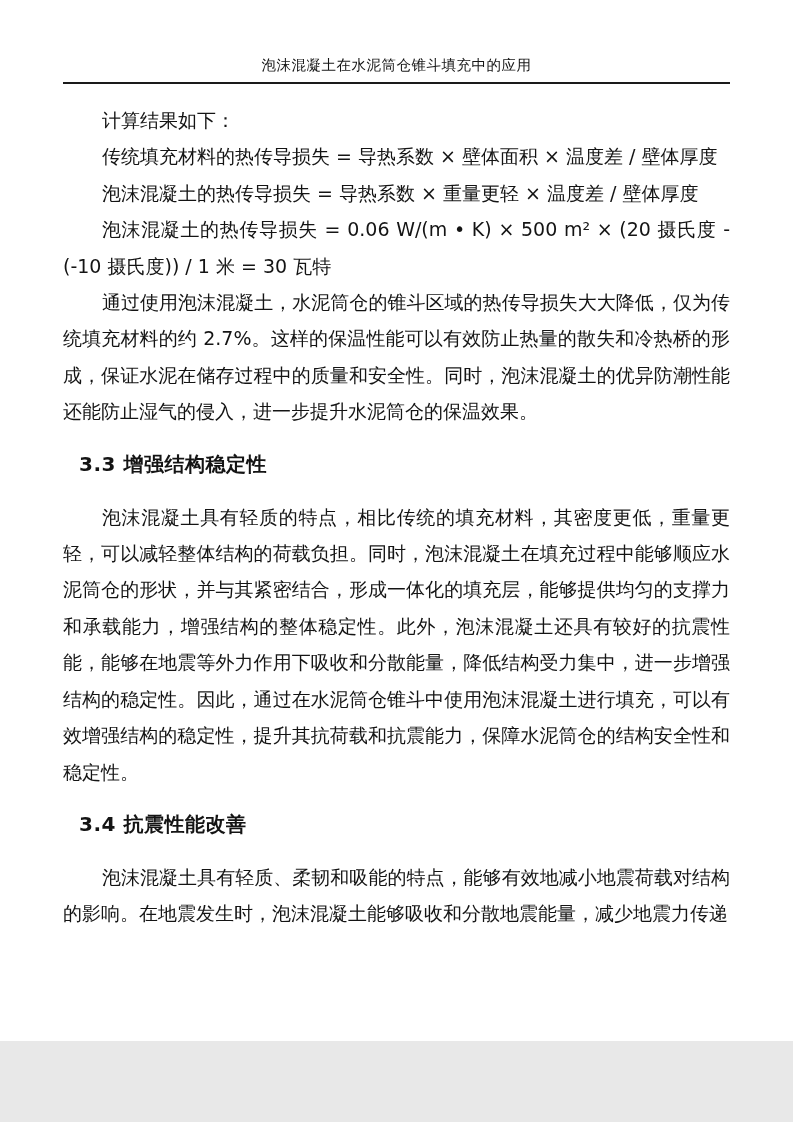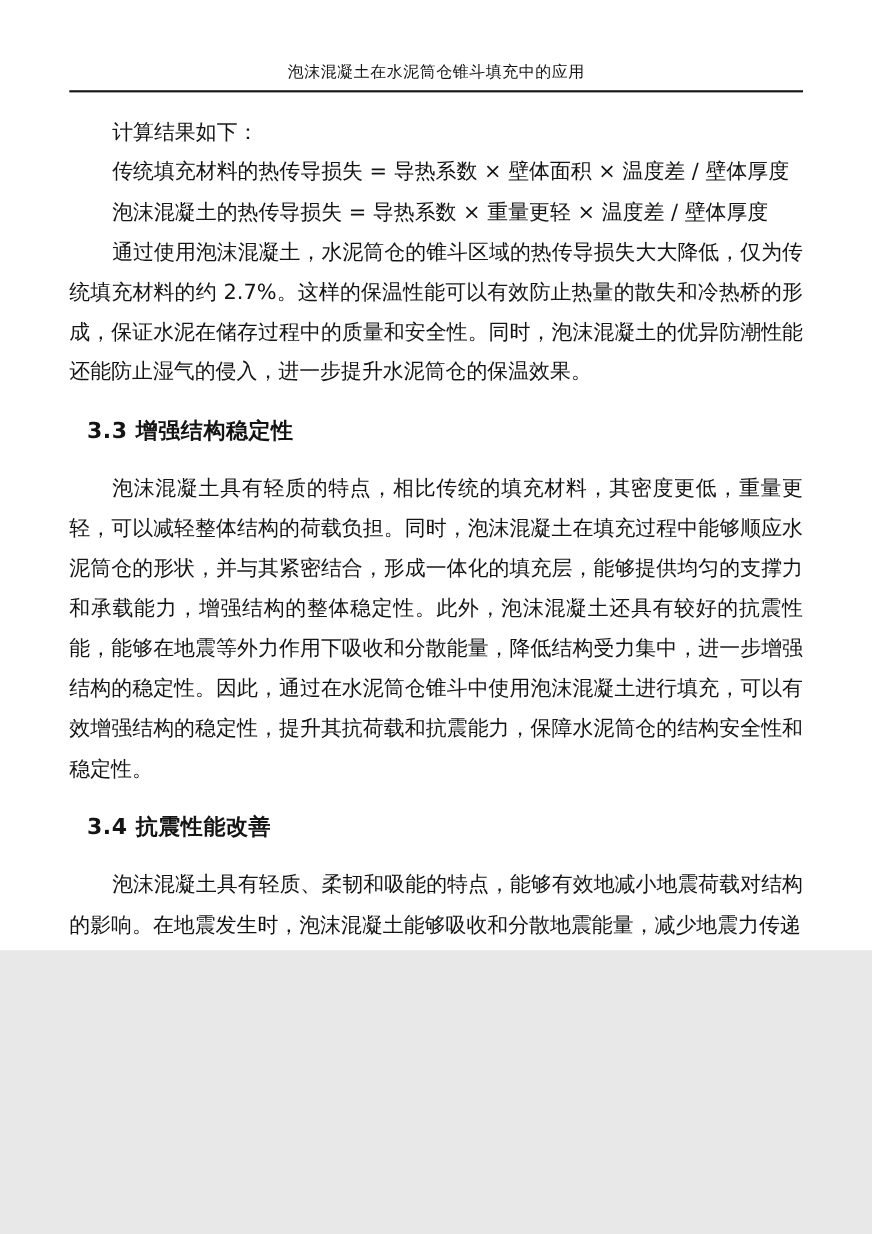--- a/index.html
+++ b/index.html
@@ -3,21 +3,21 @@
 <meta charset="utf-8">
 <style>
   html, body {
     margin: 0;
     padding: 0;
     background: #e8e8e8;
   }
   .page {
     position: relative;
     width: 793px;
-    height: 864px;
+    height: 1041px;
     margin: 0 auto;
     background: #ffffff;
     color: #141414;
     font-family: "DejaVu Sans", sans-serif;
     overflow: hidden;
   }
   .running-head {
     position: absolute;
     top: 56px;
     left: 63px;
@@ -84,20 +84,21 @@
 <body>
 
 <div class="page">
 
   <div class="running-head">泡沫混凝土在水泥筒仓锥斗填充中的应用</div>
 
   <div class="content">
     <p>计算结果如下：</p>
     <p>传统填充材料的热传导损失 = 导热系数 × 壁体面积 × 温度差 / 壁体厚度</p>
     <p>泡沫混凝土的热传导损失 = 导热系数 × 重量更轻 × 温度差 / 壁体厚度</p>
+    <p>泡沫混凝土的热传导损失 = 0.06 W/(m • K) × 500 m² × (20 摄氏度 - (-10 摄氏度)) / 1 米 = 30 瓦特</p>
     <p>通过使用泡沫混凝土，水泥筒仓的锥斗区域的热传导损失大大降低，仅为传统填充材料的约 2.7%。这样的保温性能可以有效防止热量的散失和冷热桥的形成，保证水泥在储存过程中的质量和安全性。同时，泡沫混凝土的优异防潮性能还能防止湿气的侵入，进一步提升水泥筒仓的保温效果。</p>
     <h2>3.3 增强结构稳定性</h2>
     <p>泡沫混凝土具有轻质的特点，相比传统的填充材料，其密度更低，重量更轻，可以减轻整体结构的荷载负担。同时，泡沫混凝土在填充过程中能够顺应水泥筒仓的形状，并与其紧密结合，形成一体化的填充层，能够提供均匀的支撑力和承载能力，增强结构的整体稳定性。此外，泡沫混凝土还具有较好的抗震性能，能够在地震等外力作用下吸收和分散能量，降低结构受力集中，进一步增强结构的稳定性。因此，通过在水泥筒仓锥斗中使用泡沫混凝土进行填充，可以有效增强结构的稳定性，提升其抗荷载和抗震能力，保障水泥筒仓的结构安全性和稳定性。</p>
     <h2>3.4 抗震性能改善</h2>
     <p>泡沫混凝土具有轻质、柔韧和吸能的特点，能够有效地减小地震荷载对结构的影响。在地震发生时，泡沫混凝土能够吸收和分散地震能量，减少地震力传递</p>
   </div>
 
   <div class="footer">
     <div class="footer-rule"></div>
     <div class="footer-meta">

